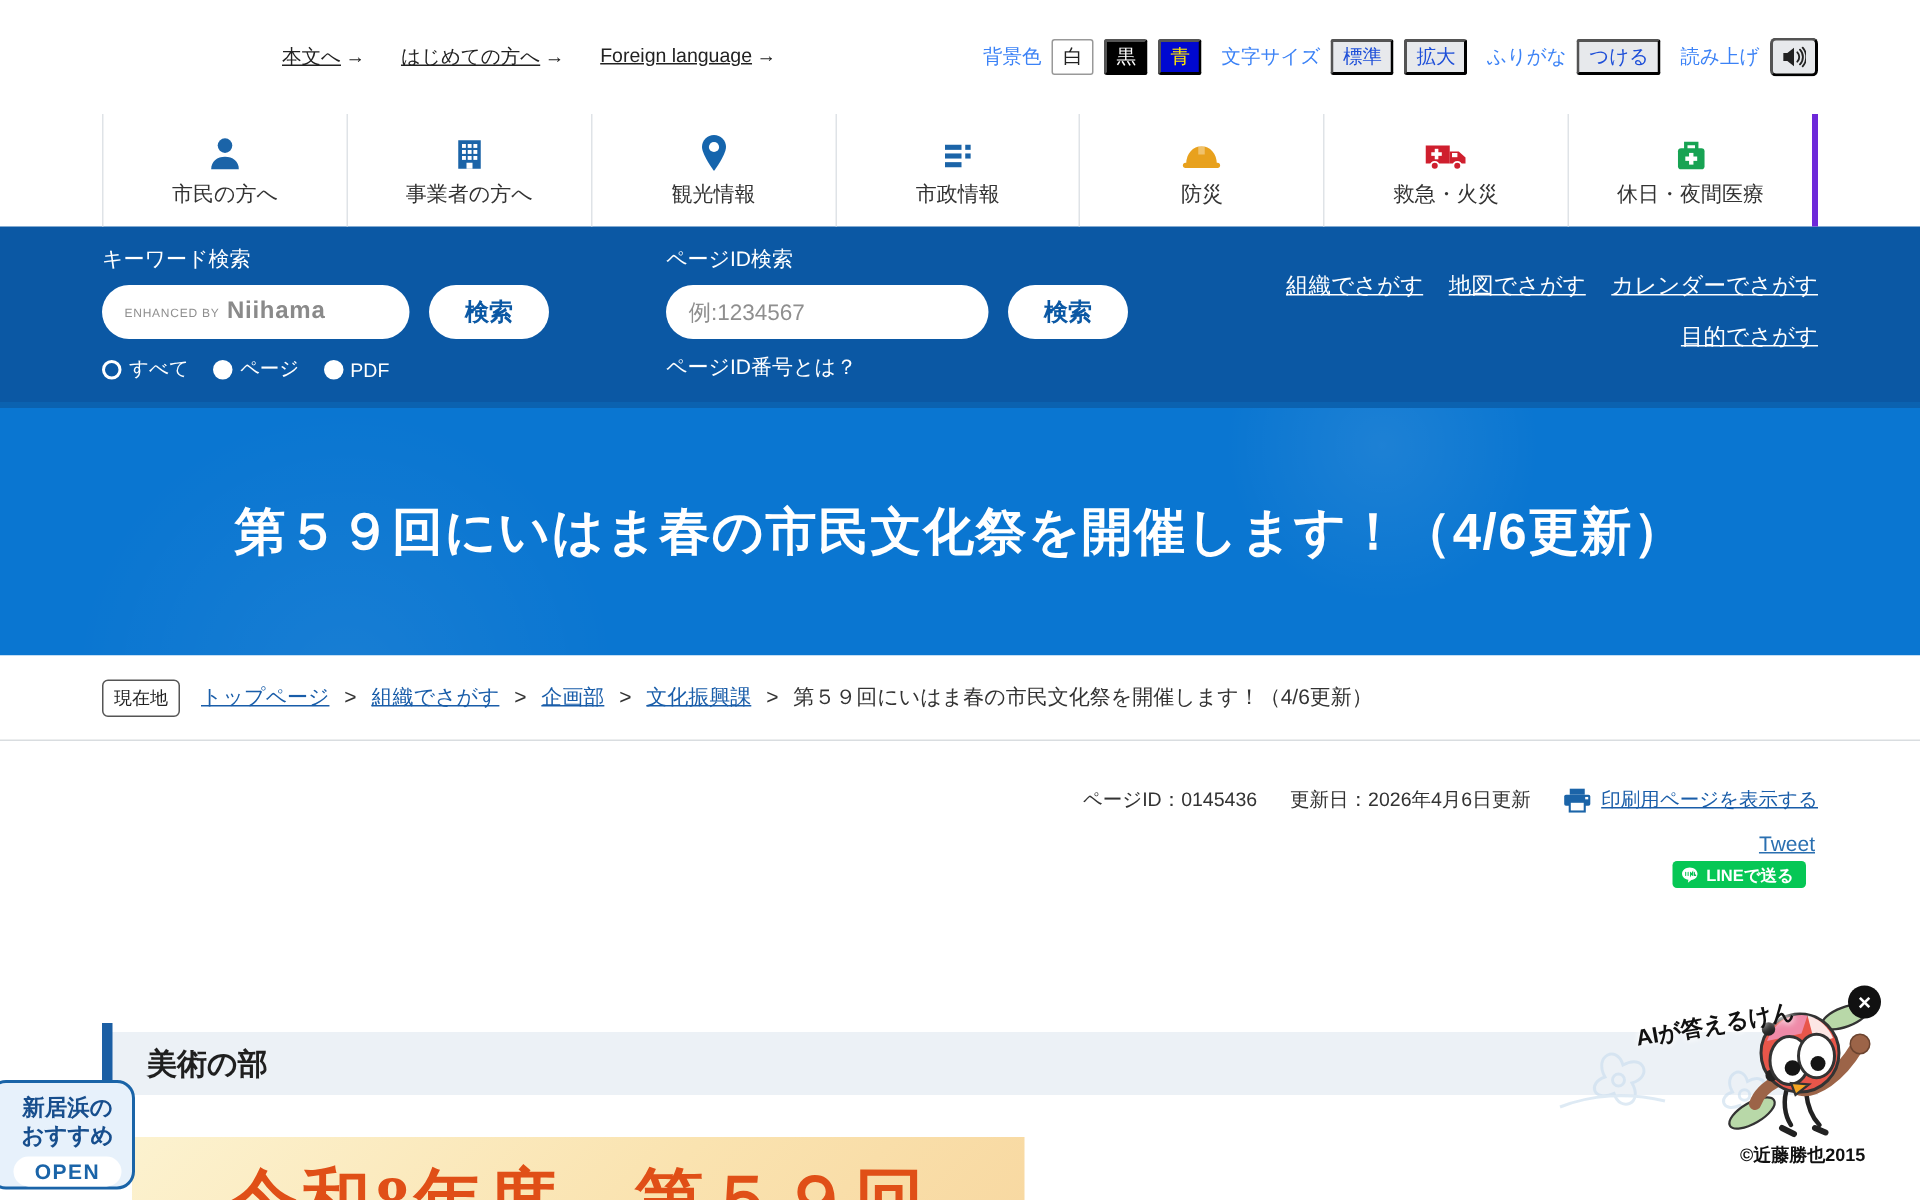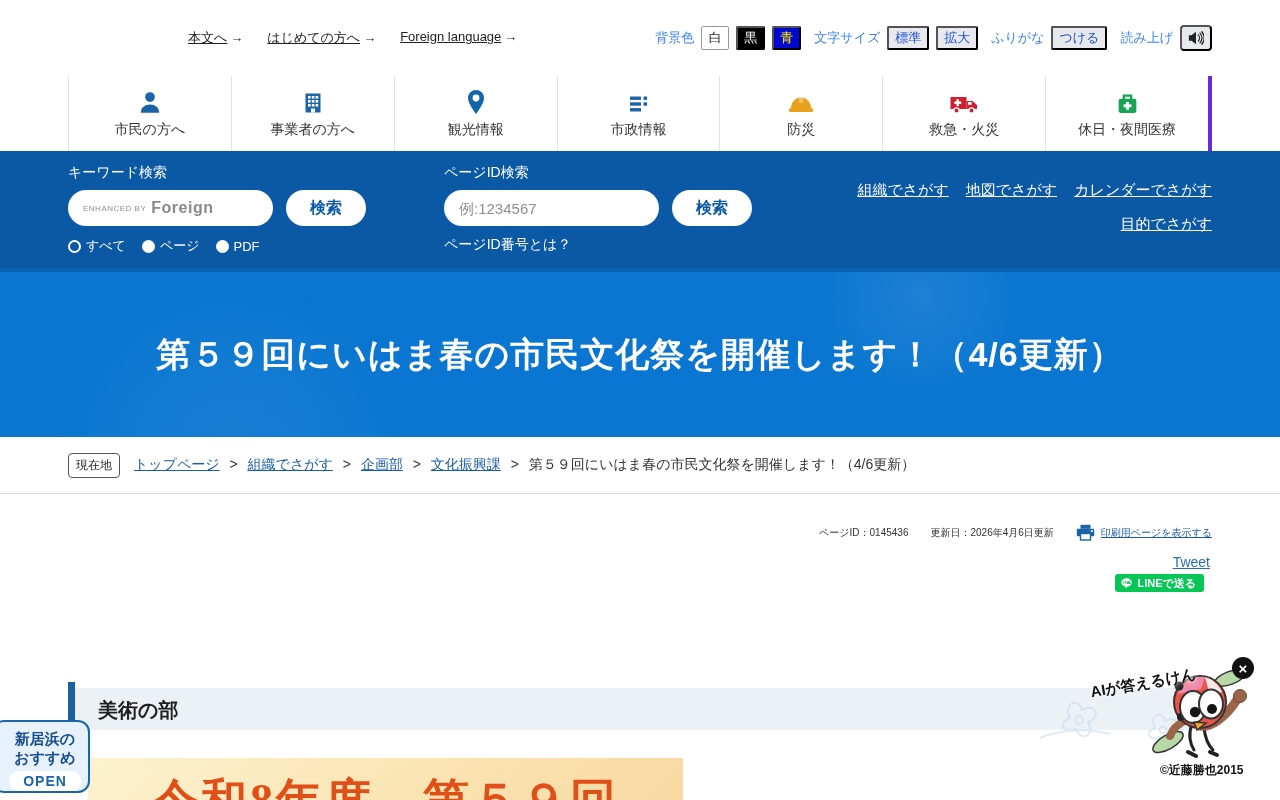--- a/index.html
+++ b/index.html
@@ -71,21 +71,21 @@
   .breadcrumb-bar { height:57px; display:flex; align-items:center; padding:0 68px;
     border-bottom:1px solid #d9dde0; background:#fff; gap:14px; }
   .current-chip { font-size:12px; border:1px solid #555; border-radius:4px; padding:3px 7px; color:#222; }
   .crumbs { font-size:14px; color:#333; }
   .crumb-link { color:#195da9; text-decoration:underline; cursor:pointer; }
   .crumb-sep { margin:0 6px; color:#333; }
 
   
   .content { position:relative; height:306px; background:#fff; }
   .meta-row { position:absolute; top:30px; right:68px; display:flex; align-items:center; gap:22px;
-    font-size:10px; color:#333; }
+    font-size:13px; color:#333; }
   .print-link { display:flex; align-items:center; gap:6px; cursor:pointer; }
   .print-link span { color:#195da9; text-decoration:underline; }
   .tweet-link { position:absolute; top:60px; right:70px; font-size:14px; color:#2a6fb0;
     text-decoration:underline; cursor:pointer; }
   .line-btn { position:absolute; top:80px; right:76px; background:#06c755; border:none; border-radius:3px;
     color:#fff; font-size:11px; font-weight:bold; display:flex; align-items:center; gap:4px;
     padding:2px 8px 2px 5px; cursor:pointer; font-family:inherit; height:18px; }
   .section-heading { position:absolute; top:194px; left:68px; right:68px; height:42px; background:#ecf1f6; }
   .section-heading .bar { position:absolute; left:0; top:-6px; bottom:0; width:7px; background:#1c5fa4; }
   .section-heading .txt { font-size:20px; font-weight:bold; color:#1f1f1f; line-height:44px; padding-left:30px; }
@@ -229,21 +229,21 @@
     </li>
   </ul>
 </nav>
 
 <section class="search-section">
   <div>
     <div class="s-label">キーワード検索</div>
     <div class="s-row">
       <div class="input-pill" role="textbox">
         <span class="brand-small">ENHANCED BY</span>
-        <span class="brand-logo">Foreign</span>
+        <span class="brand-logo">Niihama</span>
       </div>
       <button class="search-btn">検索</button>
     </div>
     <div class="radio-row">
       <span class="radio-opt">
           <span class="radio-dot sel"></span>
           <span>すべて</span>
         </span>
       <span class="radio-opt">
           <span class="radio-dot"></span>

